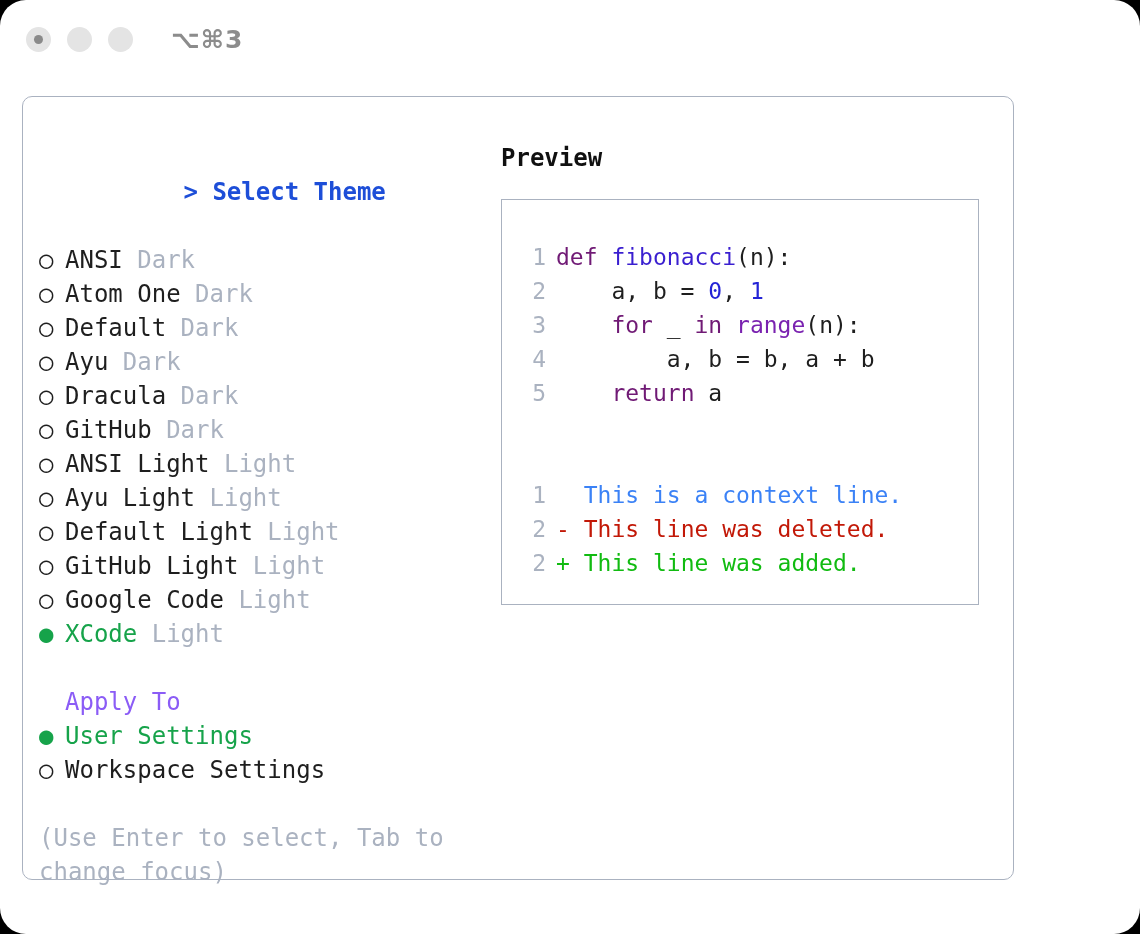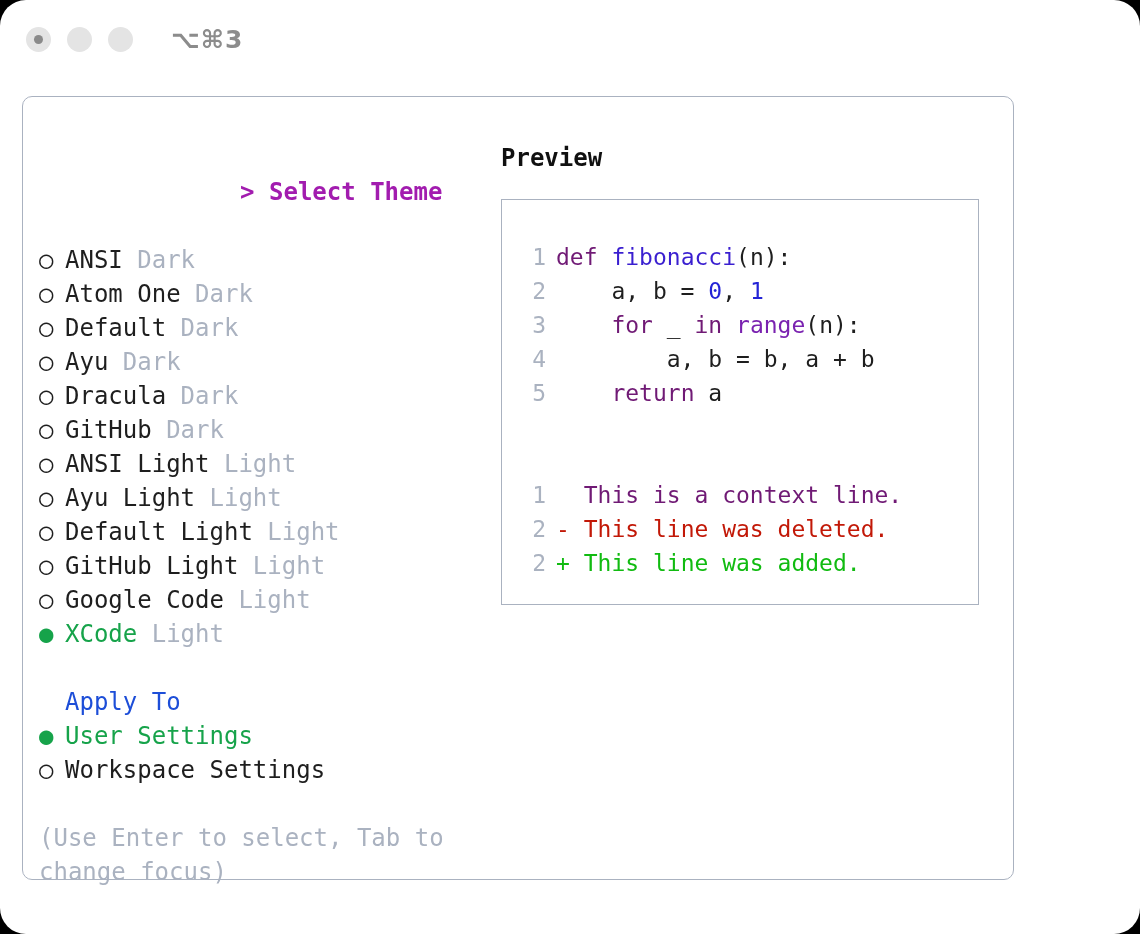--- a/index.html
+++ b/index.html
@@ -84,44 +84,43 @@
   
   #left-col {
     position: absolute;
     left: 16px;
     top: 44px;
     width: 460px;
   }
   .head-line {
     font-size: 24px;
     font-weight: bold;
-    color: #a21caf;
-    line-height: 34px;
-    white-space: pre;
-    text-align: center;
+    color: #1d4ed8;
+    line-height: 34px;
+    white-space: pre;
   }
   .opt-row {
     font-size: 24px;
     line-height: 34px;
     color: #1e1e1e;
     white-space: pre;
   }
   .bullet {
     display: inline-block;
     width: 26px;
   }
   .opt-row.selected { color: #16a34a; }
   .opt-row.selected .bullet { color: #16a34a; }
   .variant {
     color: #aab2c0;
   }
   .group-head {
     font-size: 24px;
     line-height: 34px;
-    color: #1d4ed8;
+    color: #8b5cf6;
     white-space: pre;
     padding-left: 26px;
   }
   .spacer-sm { height: 34px; }
   #hint {
     font-size: 24px;
     line-height: 34px;
     color: #aab2c0;
     width: 420px;
     white-space: normal;
@@ -160,21 +159,21 @@
     width: 26px;
     text-align: right;
     color: #aab2c0;
     margin-right: 10px;
   }
   .kw   { color: #701a75; }
   .fn   { color: #3a1fd0; }
   .call { color: #7a22b0; margin-top: 18px; }
   .num  { color: #2424d6; }
   .plain{ color: #1e1e1e; }
-  .ctx  { color: #701a75; }
+  .ctx  { color: #3b82f6; }
   .del  { color: #c21807; }
   .add  { color: #11bb11; }
   .blank-line { height: 34px; }
 </style>
 </head>
 <body>
 
 <div id="window">
 
   <div id="titlebar">

